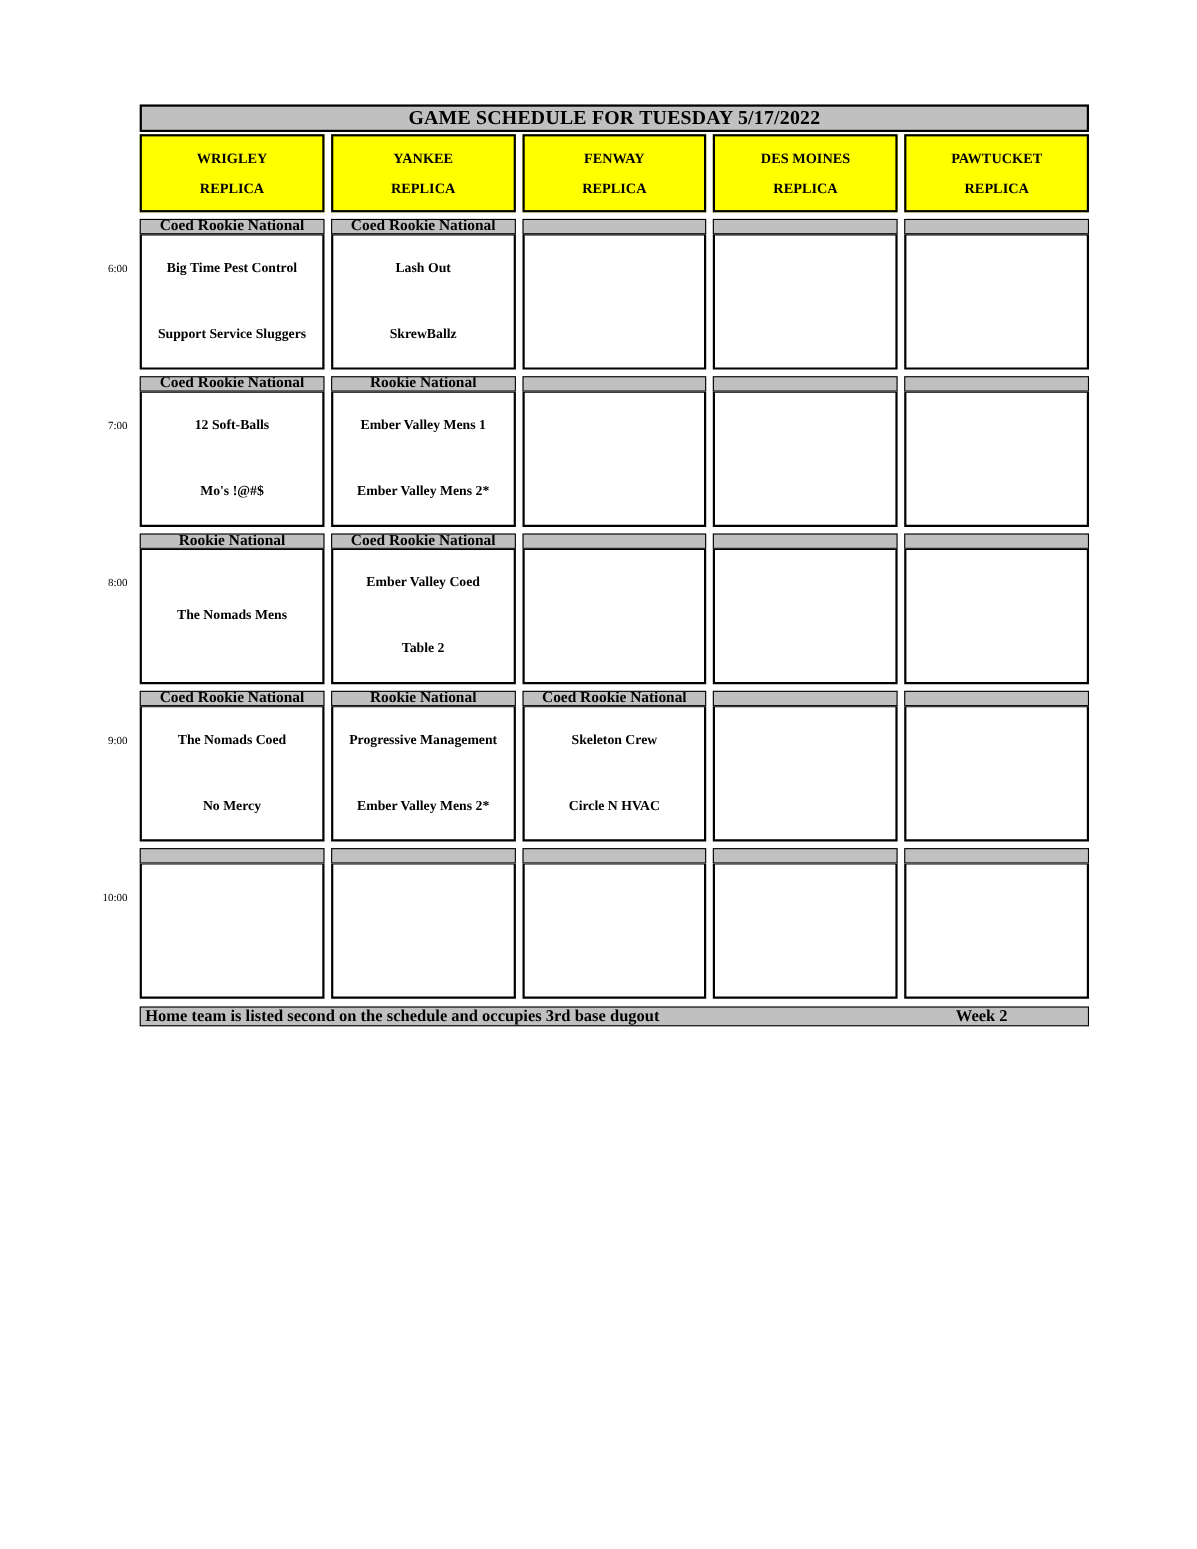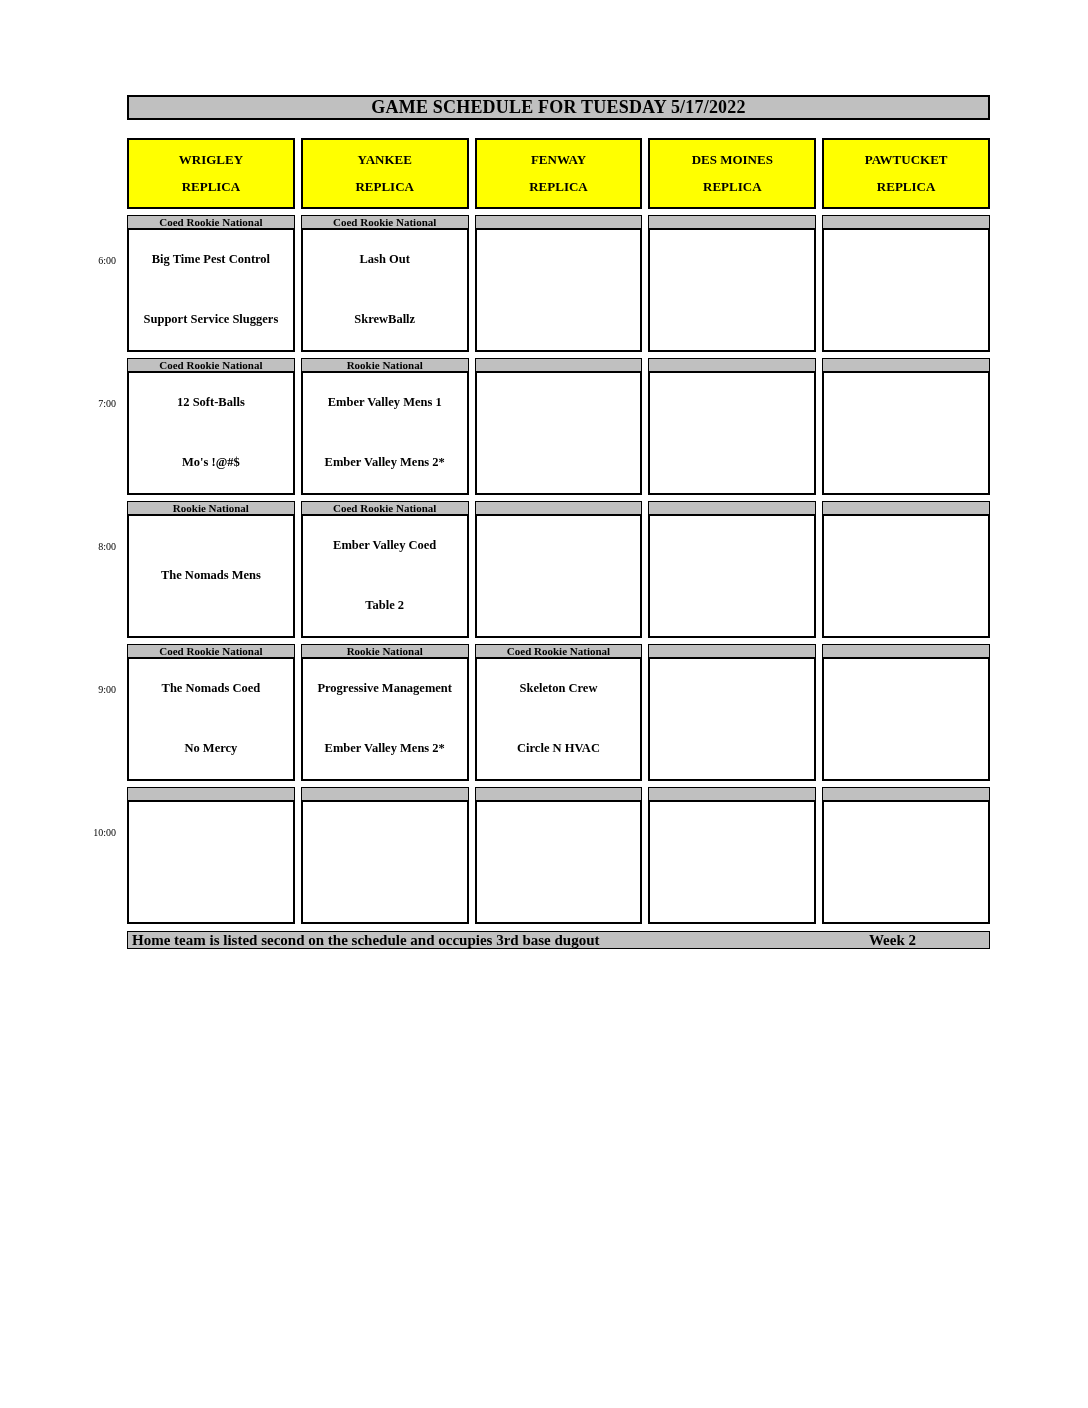--- a/index.html
+++ b/index.html
@@ -29,21 +29,21 @@
     align-items: center;
     justify-content: center;
     font-weight: bold;
     font-size: 18px;
     letter-spacing: 0.2px;
   }
   .fields-row {
     display: grid;
     grid-template-columns: repeat(5, 1fr);
     column-gap: 6px;
-    margin-top: 18px;
+    margin-top: 2px;
   }
   .field-cell {
     background: #ffff00;
     border: 2px solid #000;
     height: 67px;
     display: flex;
     flex-direction: column;
     align-items: center;
     justify-content: space-evenly;
     font-weight: bold;
@@ -69,21 +69,21 @@
     column-gap: 6px;
   }
   .band-cell {
     background: #c0c0c0;
     border: 1px solid #000;
     height: 12px;
     display: flex;
     align-items: center;
     justify-content: center;
     font-weight: bold;
-    font-size: 11px;
+    font-size: 14px;
     overflow: hidden;
     white-space: nowrap;
   }
   .game-row {
     display: grid;
     grid-template-columns: repeat(5, 1fr);
     column-gap: 6px;
   }
   .game-cell {
     background: #ffffff;

